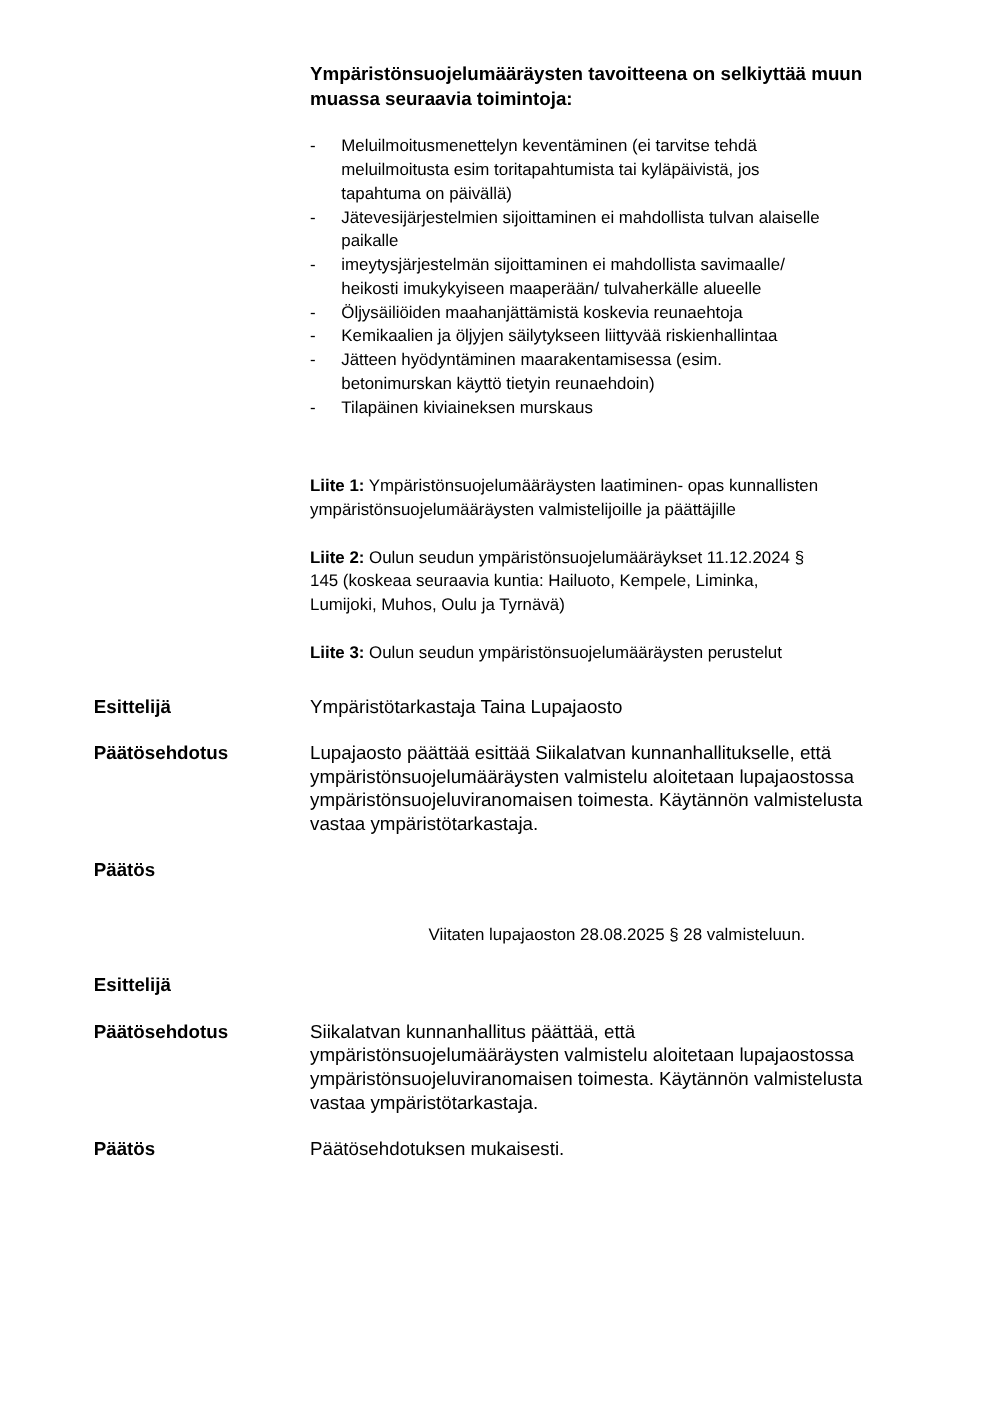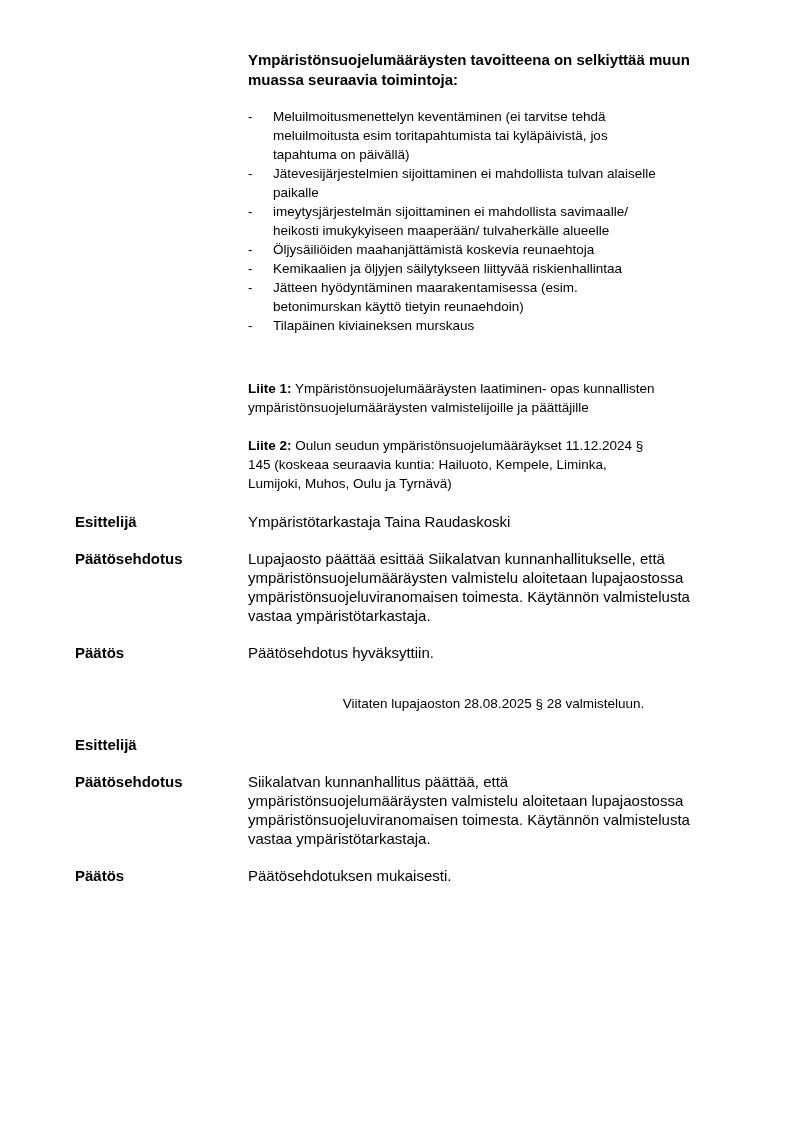--- a/index.html
+++ b/index.html
@@ -133,38 +133,38 @@
           <span class="marker">-</span>
           <span class="btext">Tilapäinen kiviaineksen murskaus</span>
         </li>
     </ul>
 
     <p class="liite"><b>Liite 1:</b> <span class="pre">Ympäristönsuojelumääräysten laatiminen- opas kunnallisten
 ympäristönsuojelumääräysten valmistelijoille ja päättäjille</span></p>
     <p class="liite"><b>Liite 2:</b> <span class="pre">Oulun seudun ympäristönsuojelumääräykset 11.12.2024 §
 145 (koskeaa seuraavia kuntia: Hailuoto, Kempele, Liminka,
 Lumijoki, Muhos, Oulu ja Tyrnävä)</span></p>
+    <p class="liite last"><b>Liite 3:</b> <span class="pre">Oulun seudun ympäristönsuojelumääräysten perustelut</span></p>
   </div>
 
   <div class="row">
     <div class="label">Esittelijä</div>
-    <div class="value pre">Ympäristötarkastaja Taina Raudaskoski</div>
+    <div class="value pre">Ympäristötarkastaja Taina Lupajaosto</div>
   </div>
 
   <div class="row">
     <div class="label">Päätösehdotus</div>
     <div class="value pre">Lupajaosto päättää esittää Siikalatvan kunnanhallitukselle, että
 ympäristönsuojelumääräysten valmistelu aloitetaan lupajaostossa
 ympäristönsuojeluviranomaisen toimesta. Käytännön valmistelusta
 vastaa ympäristötarkastaja.</div>
   </div>
 
   <div class="row">
     <div class="label">Päätös</div>
-    <div class="value pre">Päätösehdotus hyväksyttiin.</div>
   </div>
 
 
   <p class="ref">Viitaten lupajaoston 28.08.2025 § 28 valmisteluun.</p>
 
   <div class="row">
     <div class="label">Esittelijä</div>
   </div>
 
   <div class="row">

